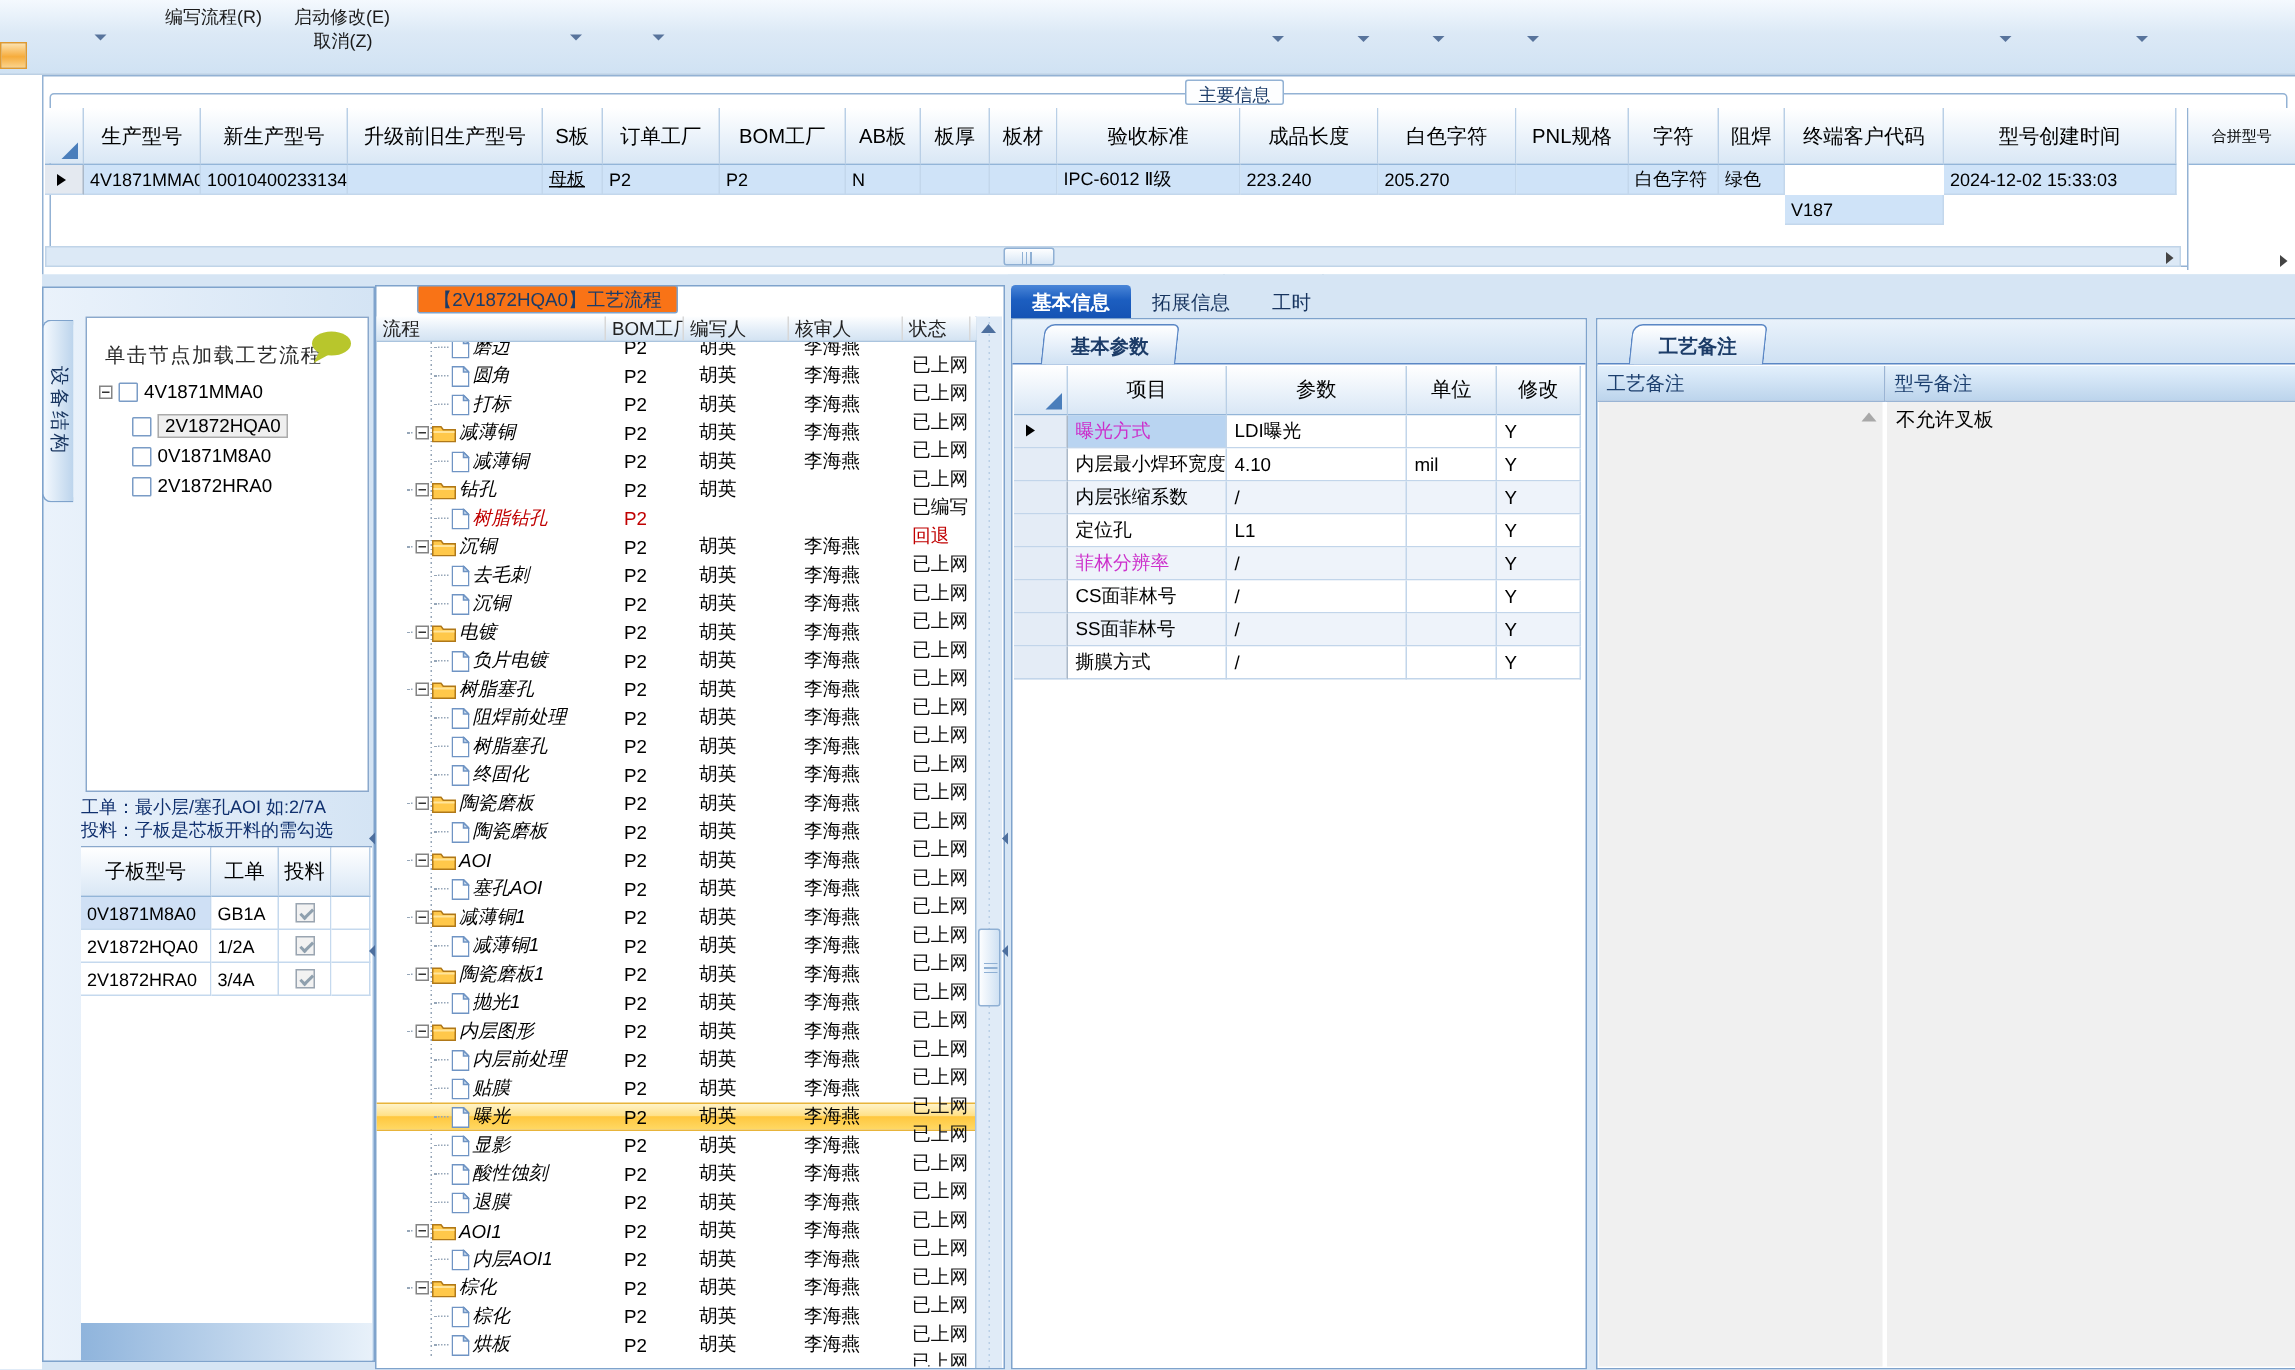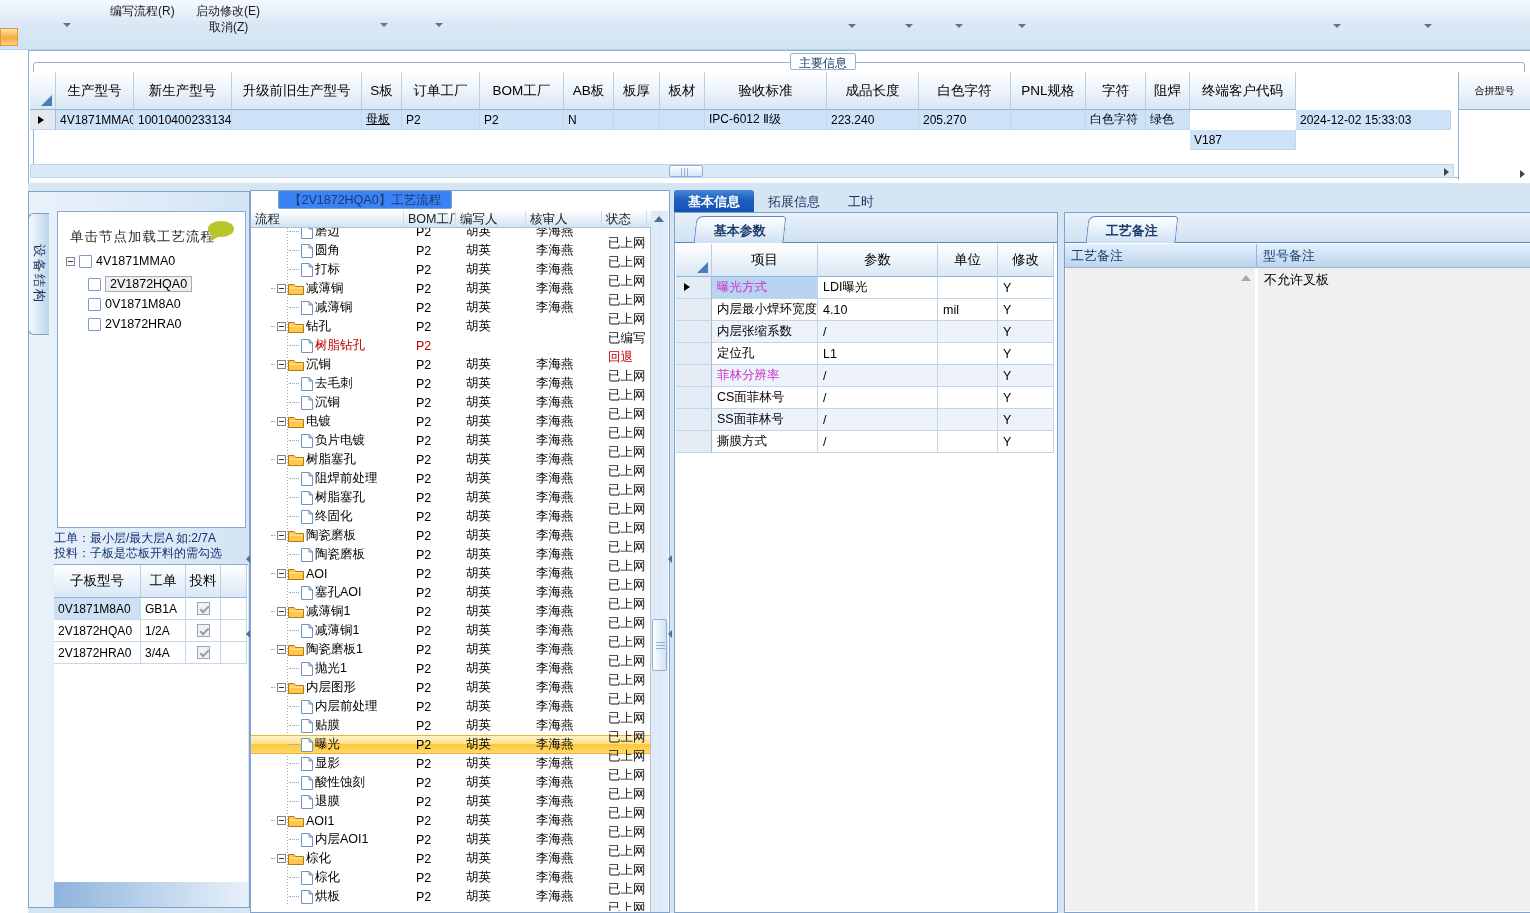--- a/index.html
+++ b/index.html
@@ -81,34 +81,34 @@
     display:flex; align-items:center; padding-left:4px; overflow:hidden; white-space:nowrap; background:#fff; }
   .st-sel { background:#cfe0f5; }
   .cb { width:13px; height:13px; border:1px solid #9aa5b1; background:#f2f2f2; position:relative; margin:0 auto; }
   .cb.checked::after { content:""; position:absolute; left:2px; top:3px; width:7px; height:3px;
     border-left:2px solid #8fa0ae; border-bottom:2px solid #8fa0ae; transform:rotate(-45deg); }
   .left-bottom-strip { left:54px; top:882px; width:194px; height:25px;
     background:linear-gradient(to right,#8fb4dc,#e8f1fa); }
 
   
   .mid-panel { left:250px; top:190px; width:420px; height:723px; background:#fff; border:1px solid #7fa3cc; }
-  .mid-title { left:278px; top:190px; height:19px; padding:1px 10px; background:#3b82f6;
+  .mid-title { left:278px; top:190px; height:19px; padding:1px 10px; background:#f97316;
     border:1px solid #7fa3cc; border-radius:2px; font-size:12.5px; color:#1c3c68; z-index:4; white-space:nowrap; }
   .proc-head { left:251px; top:211px; width:400px; height:17px; display:flex;
     background:linear-gradient(#fdfeff,#e4eef8 55%,#d3e3f2); border-bottom:1px solid #aac4de; z-index:2; }
   .ph-cell { font-size:12.5px; color:#222; padding-left:4px; border-right:1px solid #d8d8d8;
     overflow:hidden; white-space:nowrap; }
   .proc-clip { left:251px; top:228px; width:399px; height:683px; overflow:hidden; }
   .proc-rows { position:absolute; left:0; top:-6px; width:100%;
     background:repeating-linear-gradient(to bottom,#96a6b8 0 1px,transparent 1px 3px);
     background-size:1px 100%; background-repeat:no-repeat; background-position:36px 0; }
   .proc-row { display:flex; height:19px; align-items:center; }
   .proc-row.highlight { background:linear-gradient(#fff3c8,#ffe189 45%,#ffc73f 50%,#ffd964); border-top:1px solid #e8b43a; border-bottom:1px solid #e8b43a; }
   .pc { font-size:12.5px; overflow:hidden; white-space:nowrap; flex:none; height:100%; display:flex; align-items:center; }
-  .pc-name { width:153px; gap:2px; }
+  .pc-name { width:153px; gap:2px;font-style:italic; }
   .pc-bom { width:52px; padding-left:12px; }
   .pc-writer { width:70px; padding-left:10px; }
   .pc-auditor { width:76px; padding-left:10px; }
   .pc-status { width:45px; padding-left:6px; color:#111;margin-top:24px; }
   .red { color:#c00000 !important; }
   .stub { width:10px; height:1px; border-top:1px dotted #96a6b8; margin-left:38px; flex:none; }
   .fstub { width:4px; height:1px; border-top:1px dotted #96a6b8; margin-left:20px; flex:none; }
   .icon-wrap { flex:none; display:flex; align-items:center; }
   .vscroll { left:650px; top:211px; width:18px; height:701px; background:#e0ebf7; border-left:1px solid #aac4de;
     background-image:repeating-linear-gradient(to bottom,#b9cfe6 0 1px,transparent 1px 4px);
@@ -196,20 +196,21 @@
       <div class="mg-h" style="width: 50px;">AB板</div>
       <div class="mg-h" style="width: 46px;">板厚</div>
       <div class="mg-h" style="width: 45px;">板材</div>
       <div class="mg-h" style="width: 122px;">验收标准</div>
       <div class="mg-h" style="width: 92px;">成品长度</div>
       <div class="mg-h" style="width: 92px;">白色字符</div>
       <div class="mg-h" style="width: 75px;">PNL规格</div>
       <div class="mg-h" style="width: 60px;">字符</div>
       <div class="mg-h" style="width: 44px;">阻焊</div>
       <div class="mg-h" style="width: 106px;">终端客户代码</div>
+      <div class="mg-h" style="width: 155px;">型号创建时间</div>
     </div>
   <div class="grid-row" id="main-grid-row">
       <div class="sel-dcell" style="width: 26px; height: 20px;">
         <div class="row-arrow"></div>
       </div>
       <div class="mg-d" style="width: 78px;">4V1871MMA0</div>
       <div class="mg-d" style="width: 98px;">10010400233134</div>
       <div class="mg-d" style="width: 130px;"></div>
       <div class="mg-d" style="width: 40px; text-decoration: underline;">母板</div>
       <div class="mg-d" style="width: 78px;">P2</div>
@@ -273,21 +274,21 @@
     <span class="tcheck"></span>
     <span>0V1871M8A0</span>
   </div>
   <div class="titem" style="left:30px;top:105px;">
     <span class="tcheck"></span>
     <span>2V1872HRA0</span>
   </div>
 </div>
 
 <div class="abs order-hint">
-  <div>工单：最小层/最大层A 如:2/7A</div>
+  <div>工单：最小层/塞孔AOI 如:2/7A</div>
   <div>投料：子板是芯板开料的需勾选</div>
 </div>
 
 <div class="abs sub-table">
   <div class="grid-row" id="sub-table-header">
       <div class="st-h" style="width: 87px;">子板型号</div>
       <div class="st-h" style="width: 45px;">工单</div>
       <div class="st-h" style="width: 35px;">投料</div>
       <div class="st-h" style="width: 26px;"></div>
     </div>

